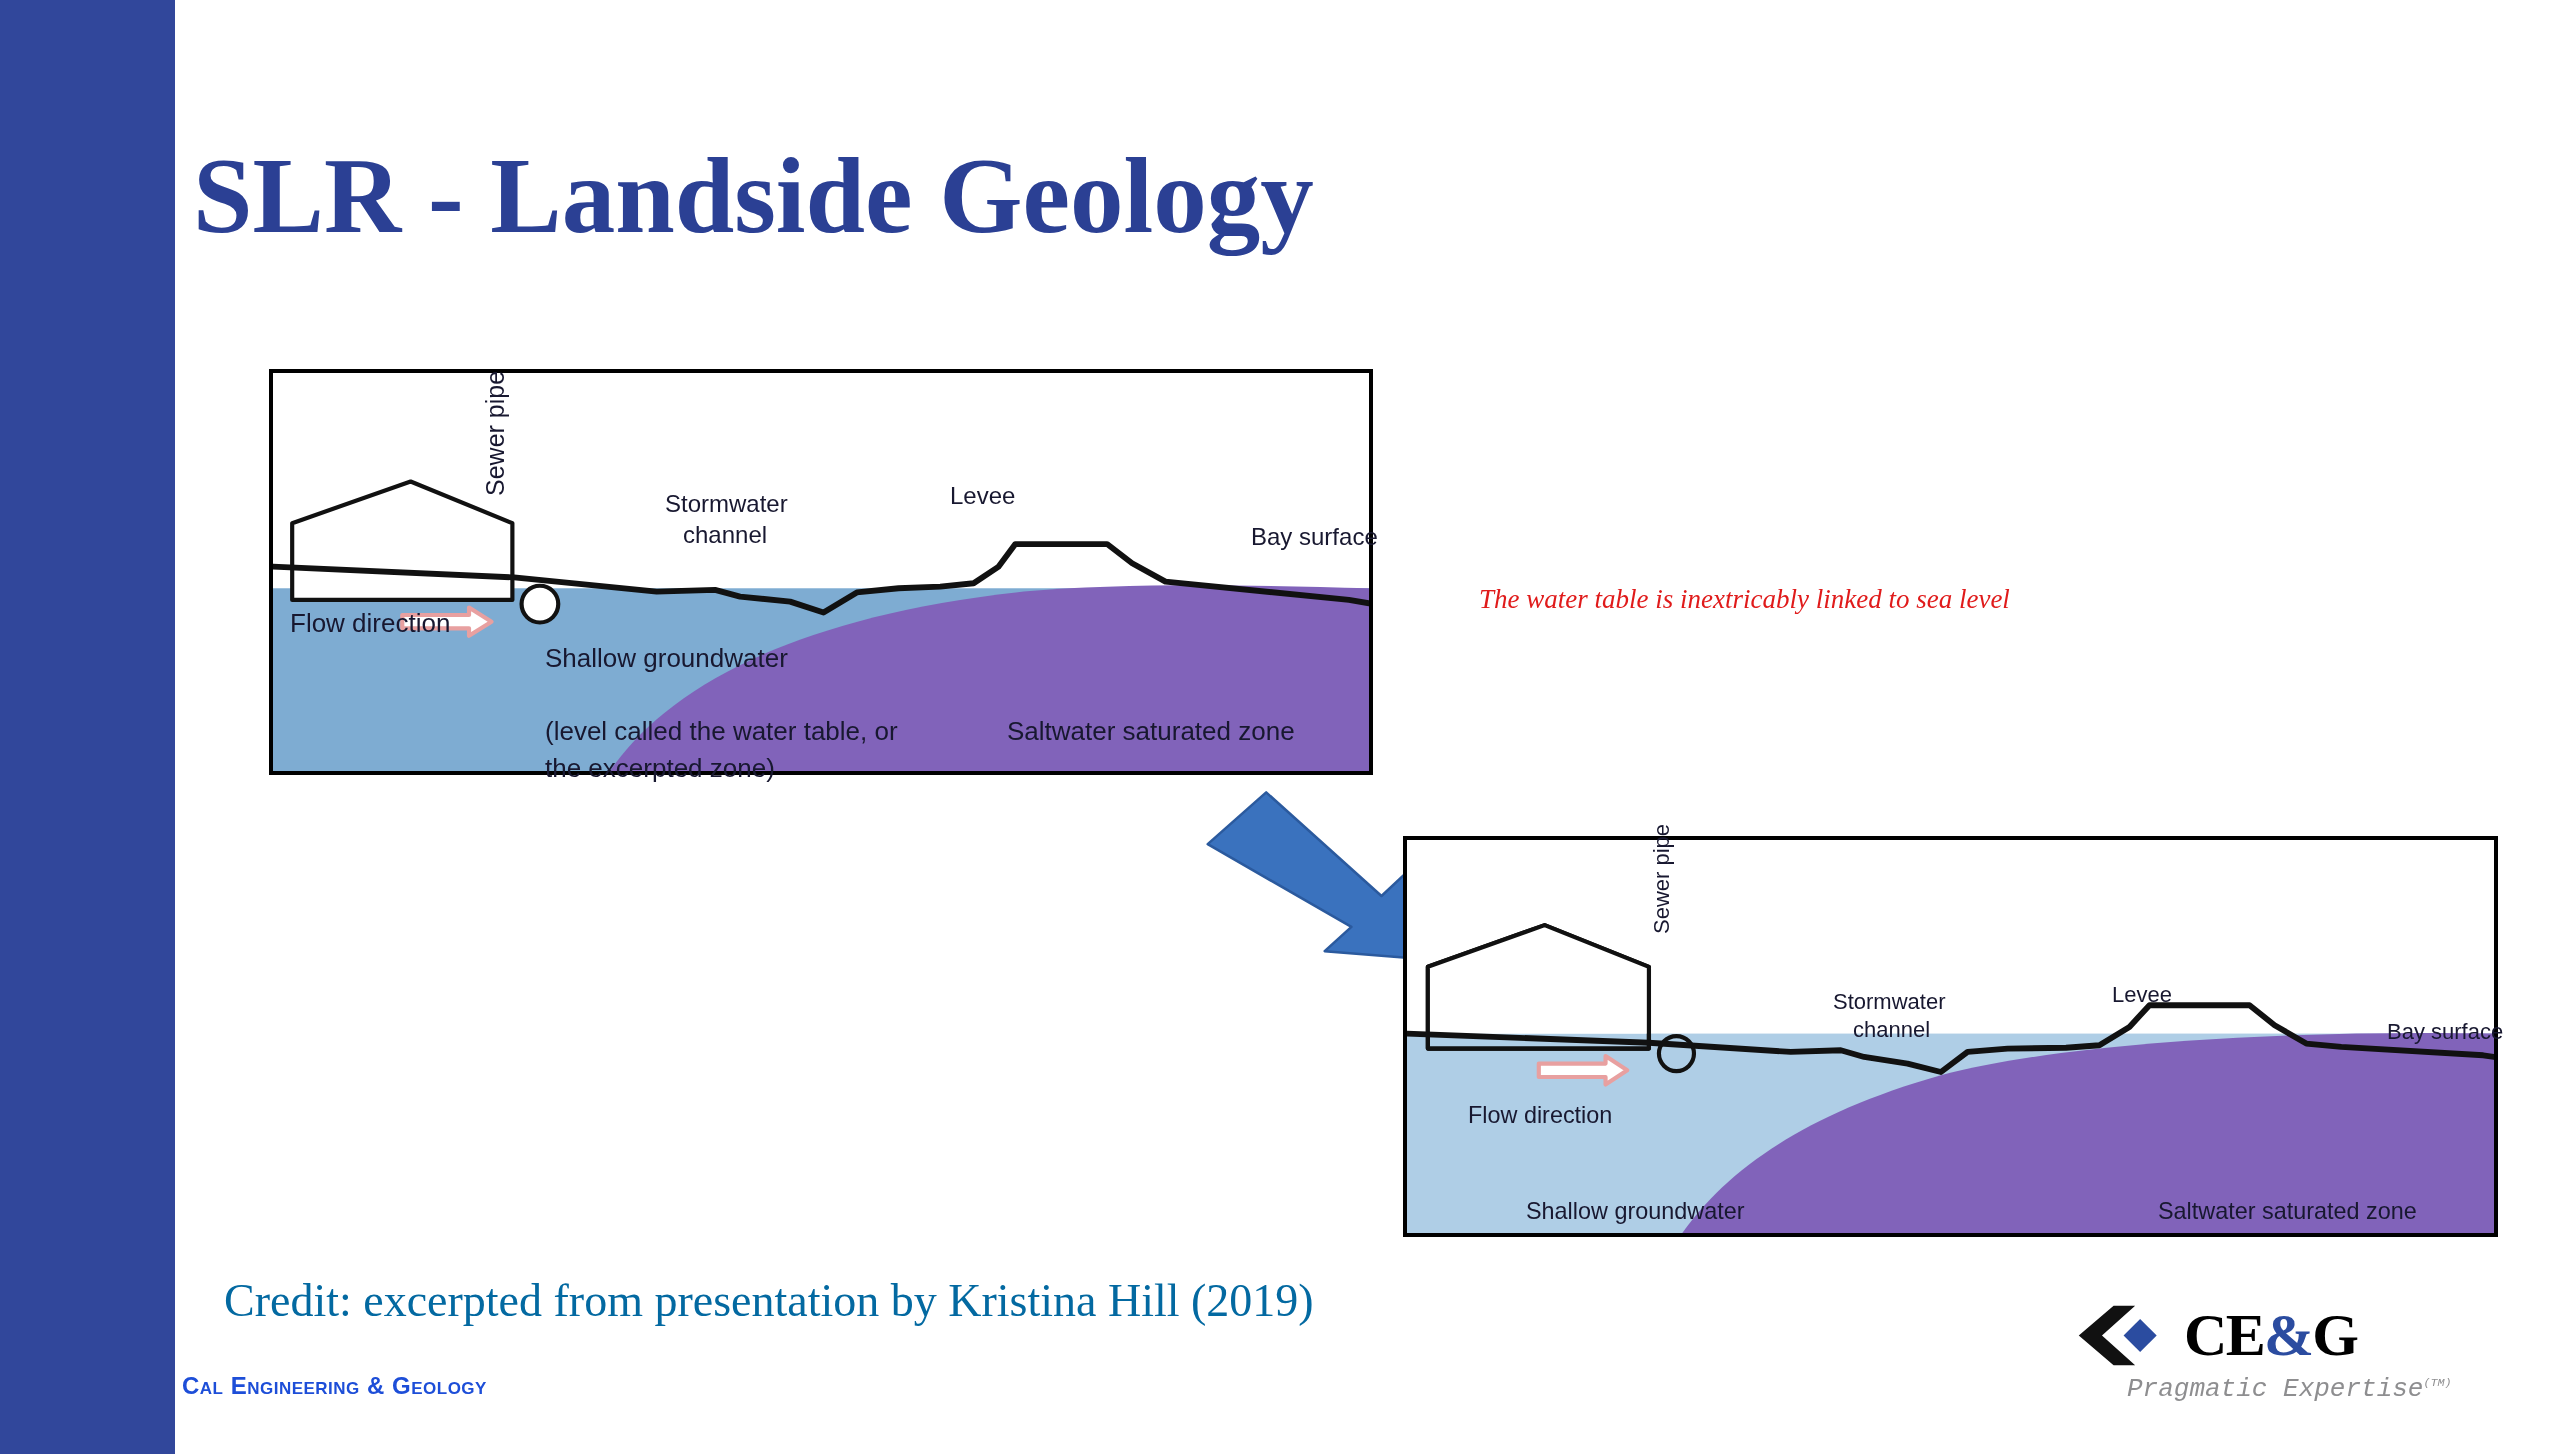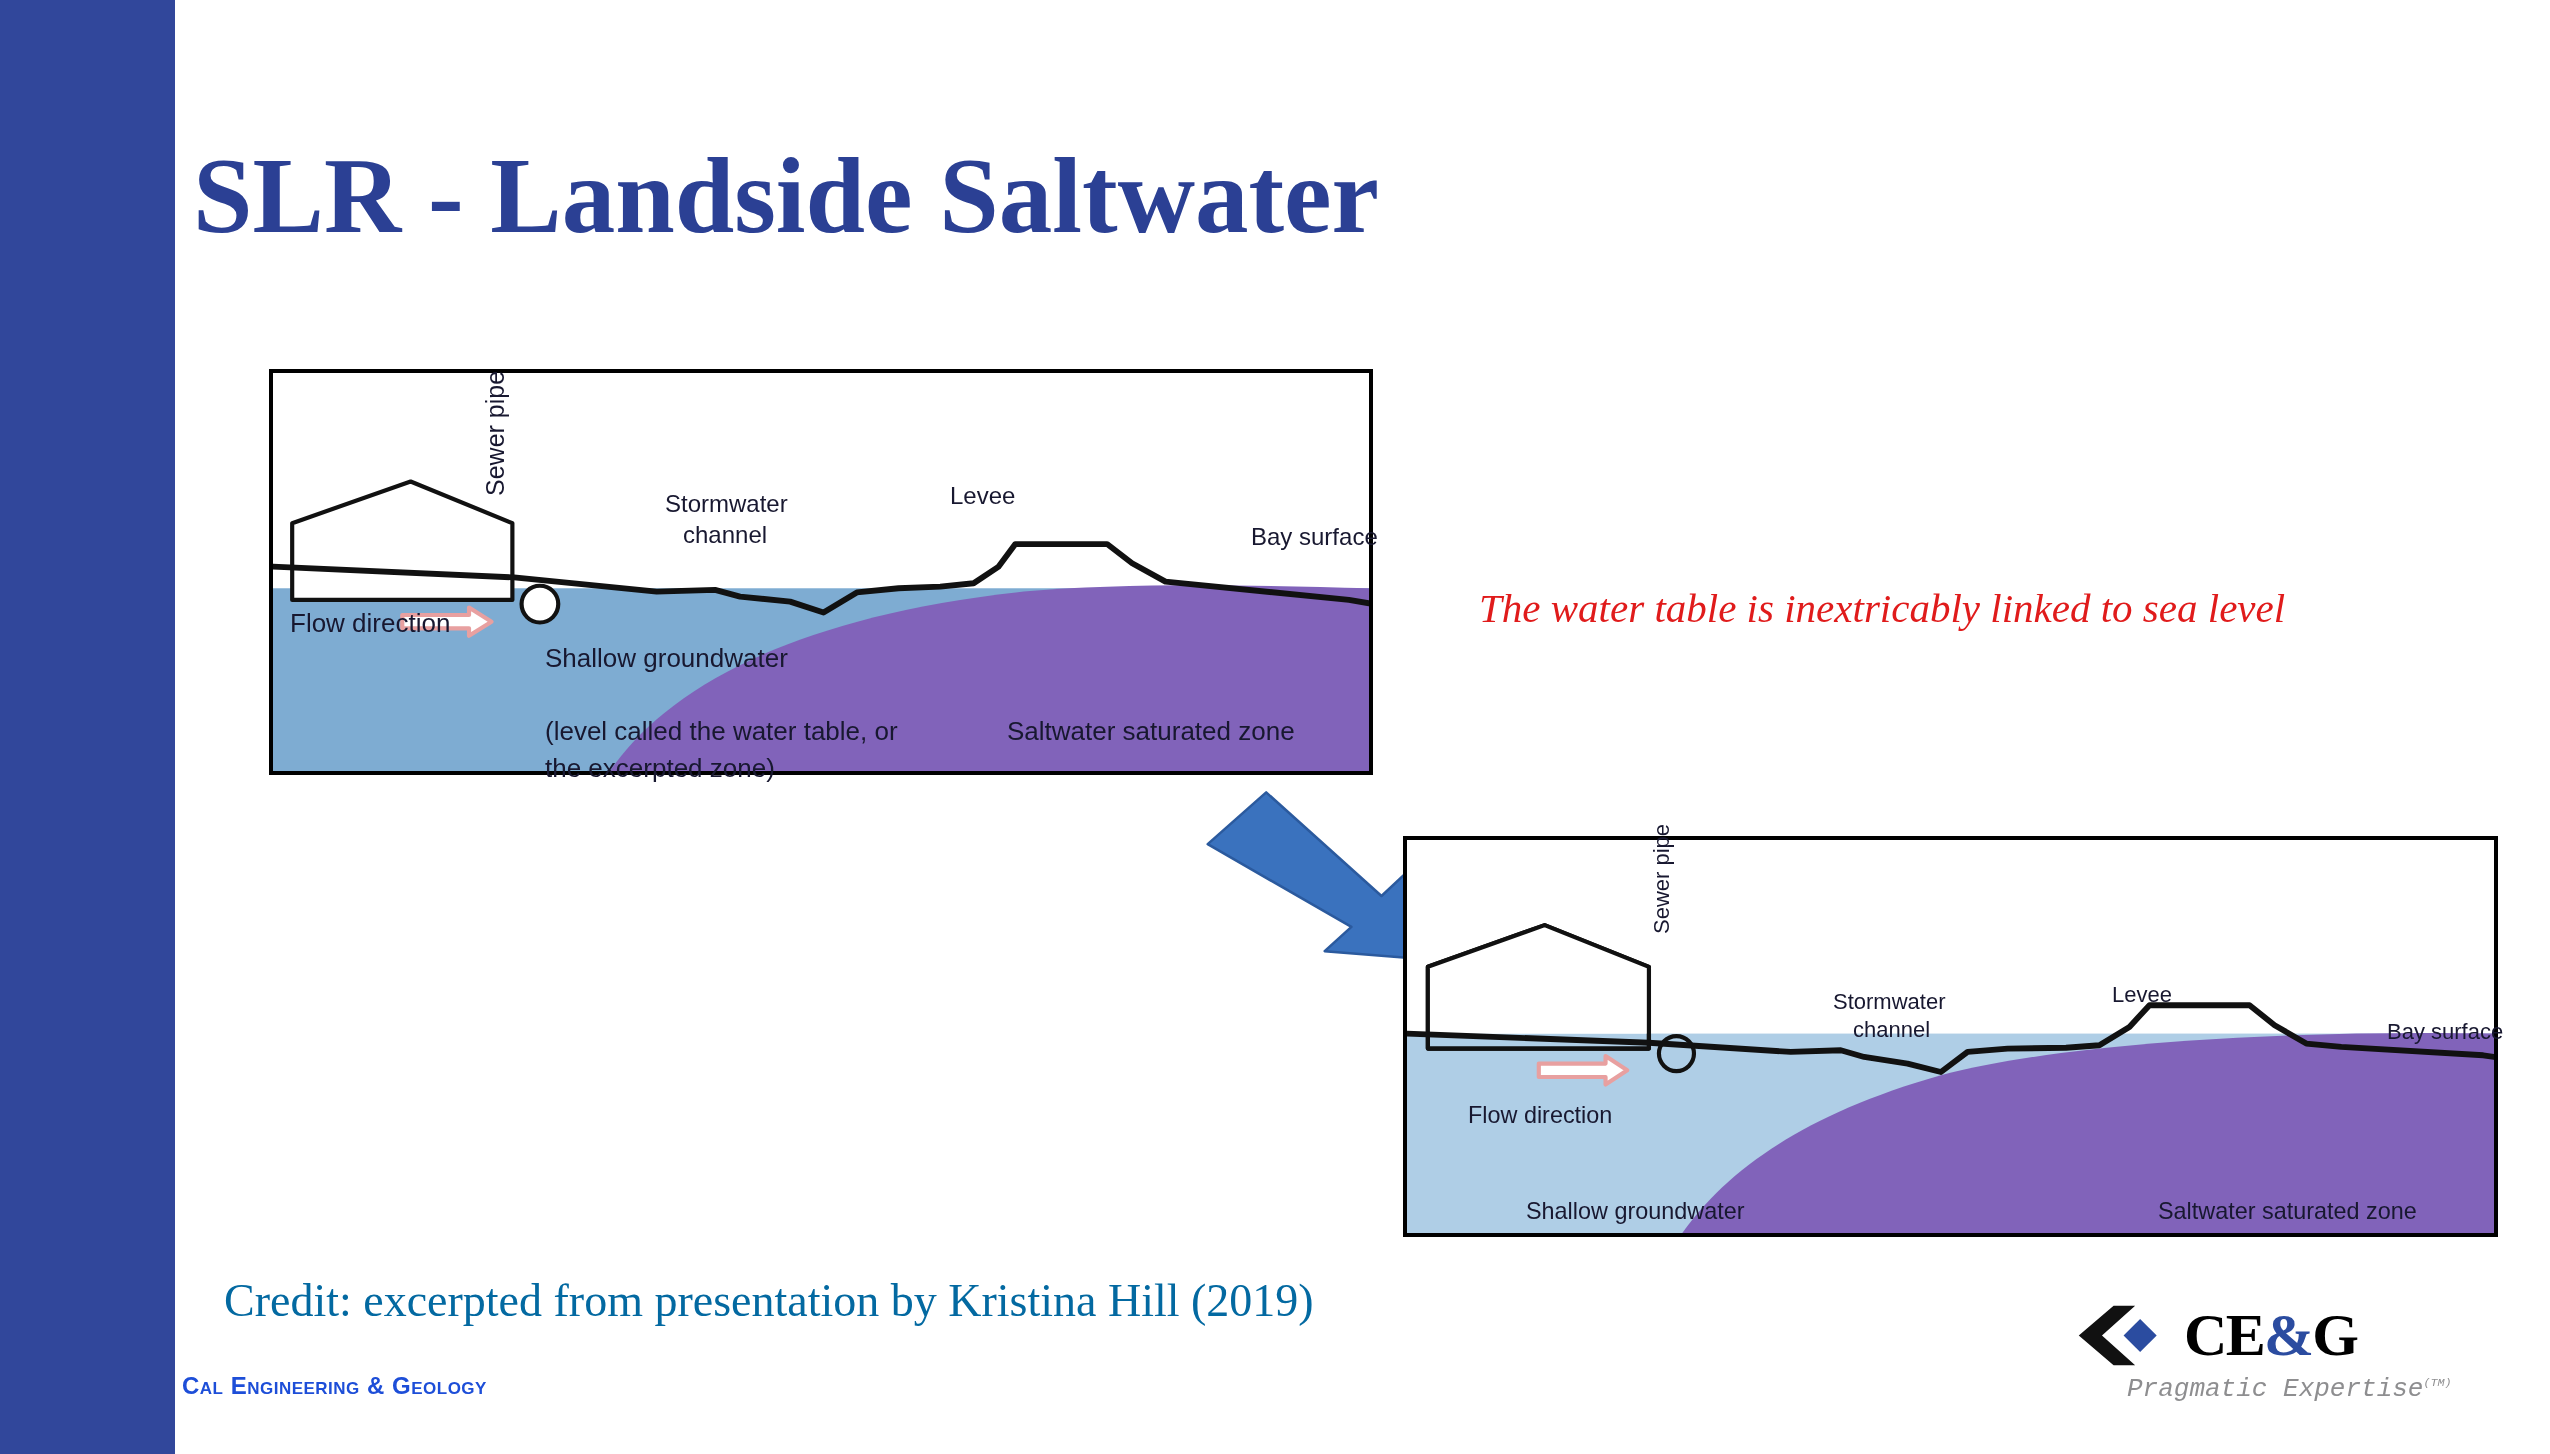--- a/index.html
+++ b/index.html
@@ -39,21 +39,21 @@
   }
 
   
   #red-note {
     position: absolute;
     left: 1479px;
     top: 584px;
     font-family: "Liberation Serif", serif;
     font-style: italic;
     font-weight: normal;
-    font-size: 41px;
+    font-size: 27px;
     color: #E01B1B;
     white-space: nowrap;
   }
 
   
   #credit-line {
     position: absolute;
     left: 224px;
     top: 1274px;
     font-family: "Liberation Serif", serif;
@@ -161,21 +161,21 @@
     top: 784px;
     width: 234px;
     height: 200px;
   }
 </style>
 </head>
 <body>
 
 <div id="left-bar"></div>
 
-<div id="slide-title">SLR - Landside Saltwater</div>
+<div id="slide-title">SLR - Landside Geology</div>
 
 <div class="diagram" id="diagram-top">
   <svg viewBox="0 0 1314 477" preserveAspectRatio="none">
 
     <rect x="0" y="258" width="1314" height="219" fill="#7EACD2"></rect>
 
     <path d="M 1314,258 L 1314,477 L 404,477 C 470,380 620,292 900,262 C 1020,251 1180,254 1314,258 Z" fill="#8163BA"></path>
 
     <path d="M 23,180 L 23,272 L 287,272 L 287,180 L 165,130 Z" fill="#ffffff" stroke="#111111" stroke-width="5" stroke-linejoin="round"></path>
 

